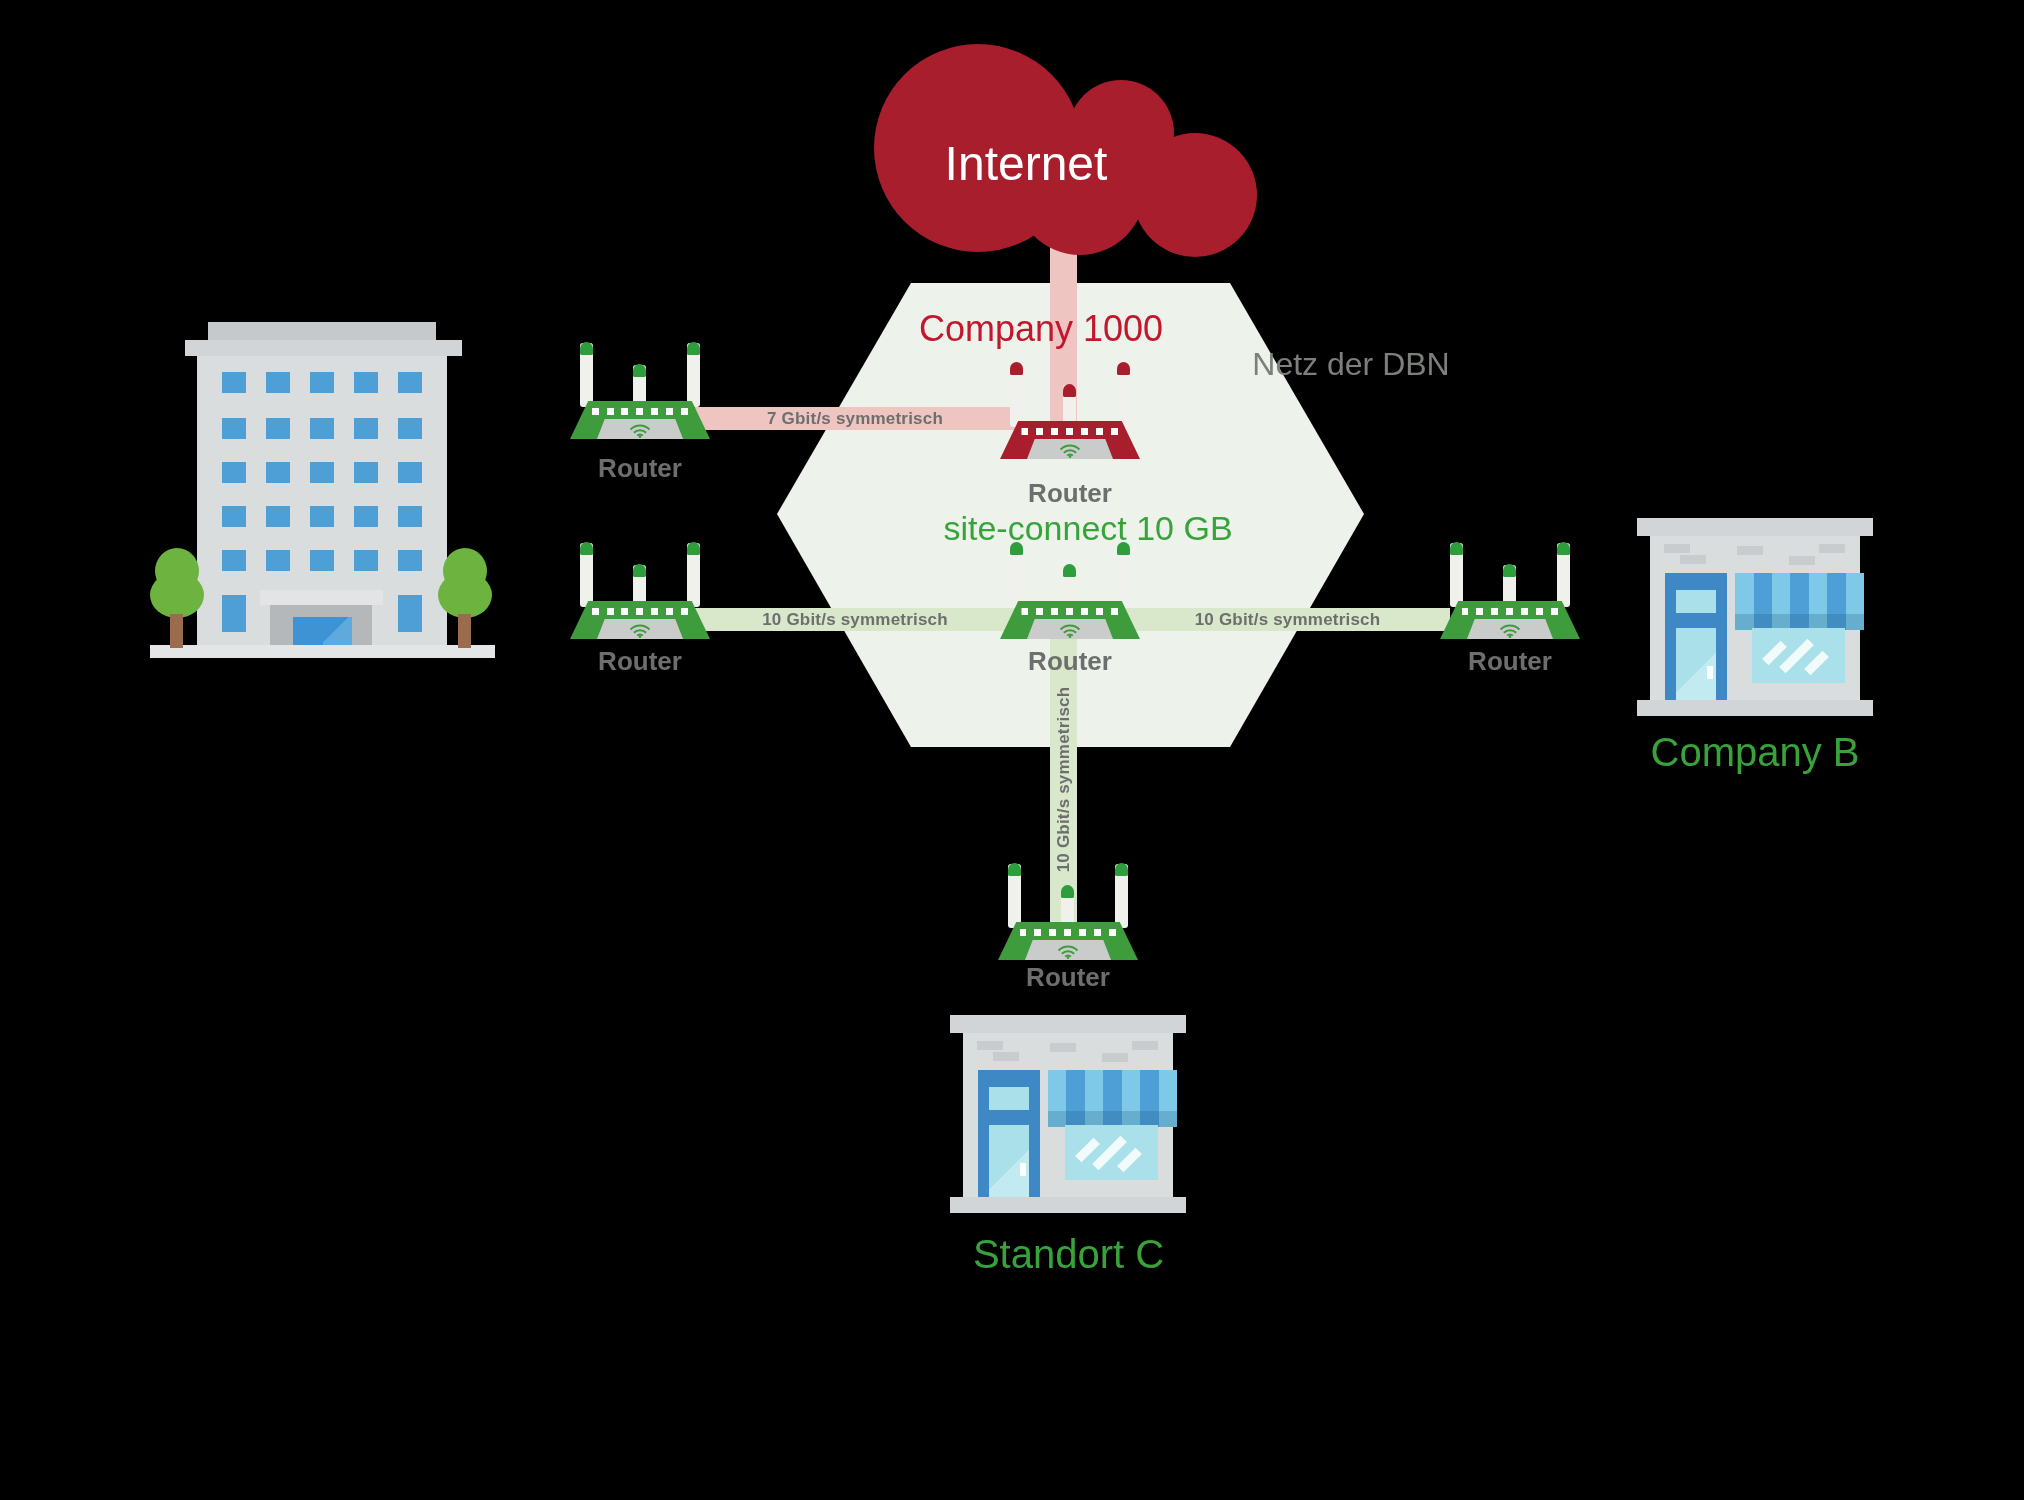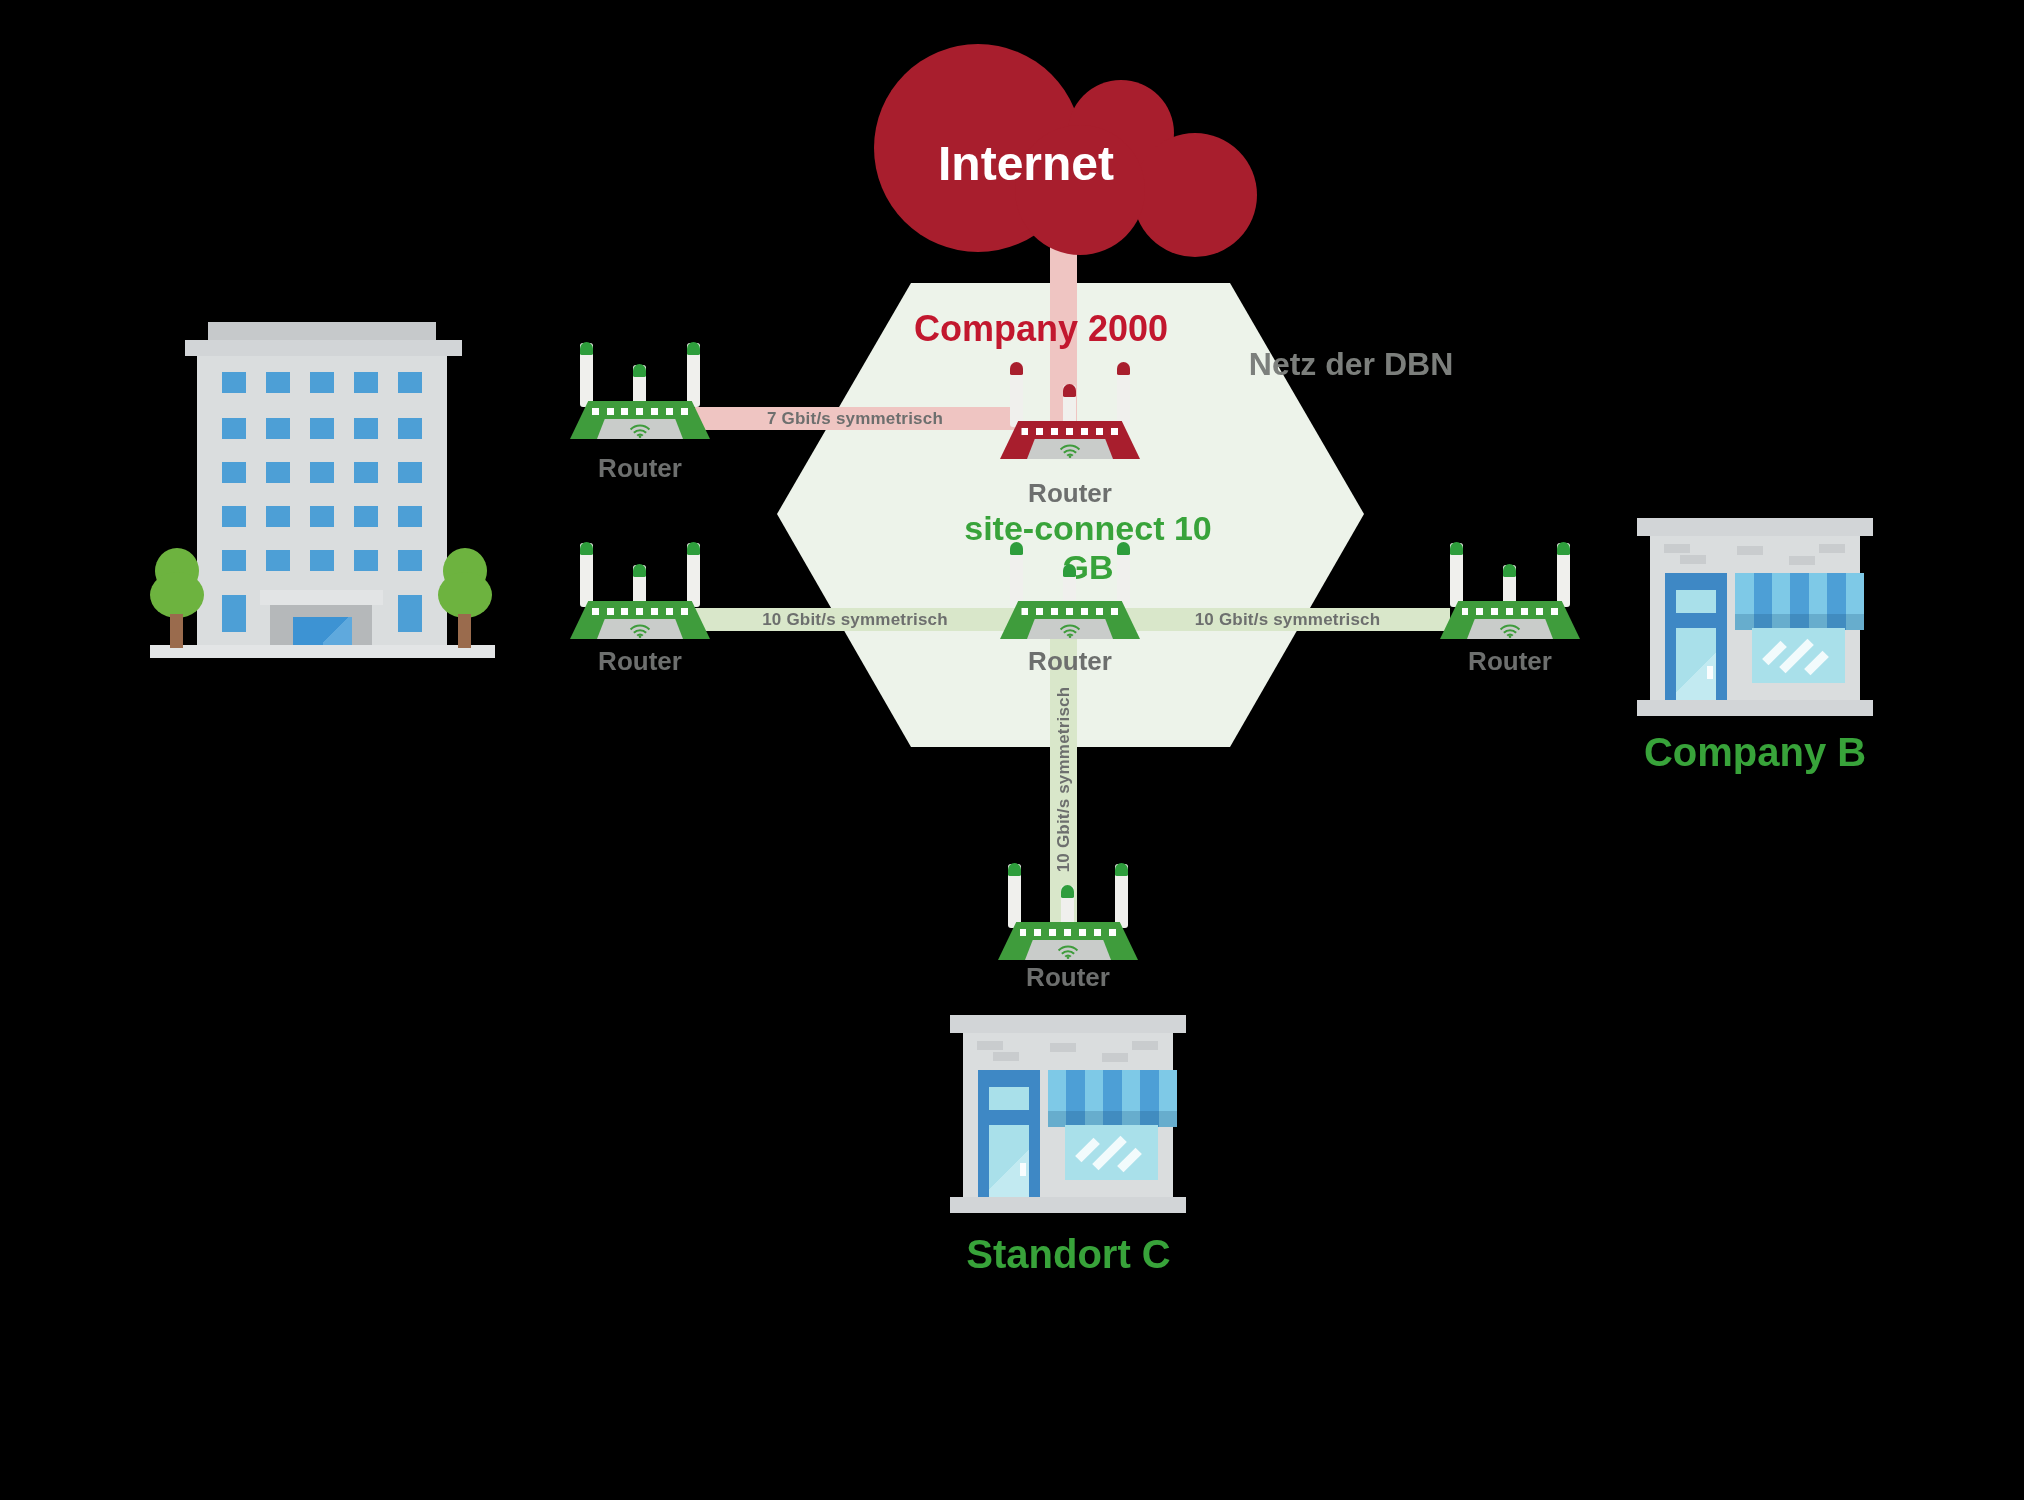--- a/index.html
+++ b/index.html
@@ -32,21 +32,21 @@
   .dots{position:absolute;top:7px;left:50%;transform:translateX(-50%);width:97px;height:7px;
         background:repeating-linear-gradient(90deg,#fff 0 7px,transparent 7px 15px);}
   .panel{position:absolute;bottom:0;left:50%;transform:translateX(-50%);width:86px;height:20px;
          background:#C9CCCA;clip-path:polygon(9% 0,91% 0,100% 100%,0 100%);
          display:flex;align-items:center;justify-content:center;}
   .panel svg{width:26px;height:17px;}
   .rlabel{position:absolute;width:140px;text-align:center;font-size:26px;font-weight:700;
           color:#6D6F6E;z-index:3;}
 
   
-  .big{position:absolute;text-align:center;font-weight:700;z-index:3;}
+  .big{position:absolute;text-align:center;font-weight:400;z-index:3;}
   .internet-t{left:876px;top:136px;width:300px;font-size:48px;color:#fff;z-index:4;}
   .company-t{left:891px;top:308px;width:300px;font-size:36px;color:#C2172E;}
   .zone-t{left:1201px;top:346px;width:300px;font-size:32px;color:#7C7F7C;}
   .service-t{left:938px;top:509px;width:300px;font-size:34px;color:#38A33A;}
   .site-t{font-size:40px;color:#38A33A;line-height:45px;}
 
   
   .office{position:absolute;left:150px;top:322px;width:345px;height:336px;z-index:3;}
   .of-roof1{position:absolute;left:58px;top:0;width:228px;height:18px;background:#C6C9CB;}
   .of-roof2{position:absolute;left:35px;top:18px;width:277px;height:16px;background:#D2D5D7;}
@@ -106,21 +106,21 @@
   <svg class="layer" width="2024" height="1500" style="z-index:3;">
     <g fill="#A81E2D">
       <circle cx="978" cy="148" r="104"></circle>
       <circle cx="1121" cy="133" r="53"></circle>
       <circle cx="1195" cy="195" r="62"></circle>
       <circle cx="1080" cy="190" r="65"></circle>
     </g>
   </svg>
   <div class="big internet-t">Internet</div>
 
-  <div class="big company-t">Company 2000</div>
+  <div class="big company-t">Company 1000</div>
   <div class="big zone-t">Netz der DBN</div>
   <div class="big service-t">site-connect 10 GB</div>
 
   <div class="router red" style="left:1000px;top:363px;">
     <div class="ant l">
         <div class="tip"></div>
       </div>
     <div class="ant m">
         <div class="tip"></div>
       </div>

